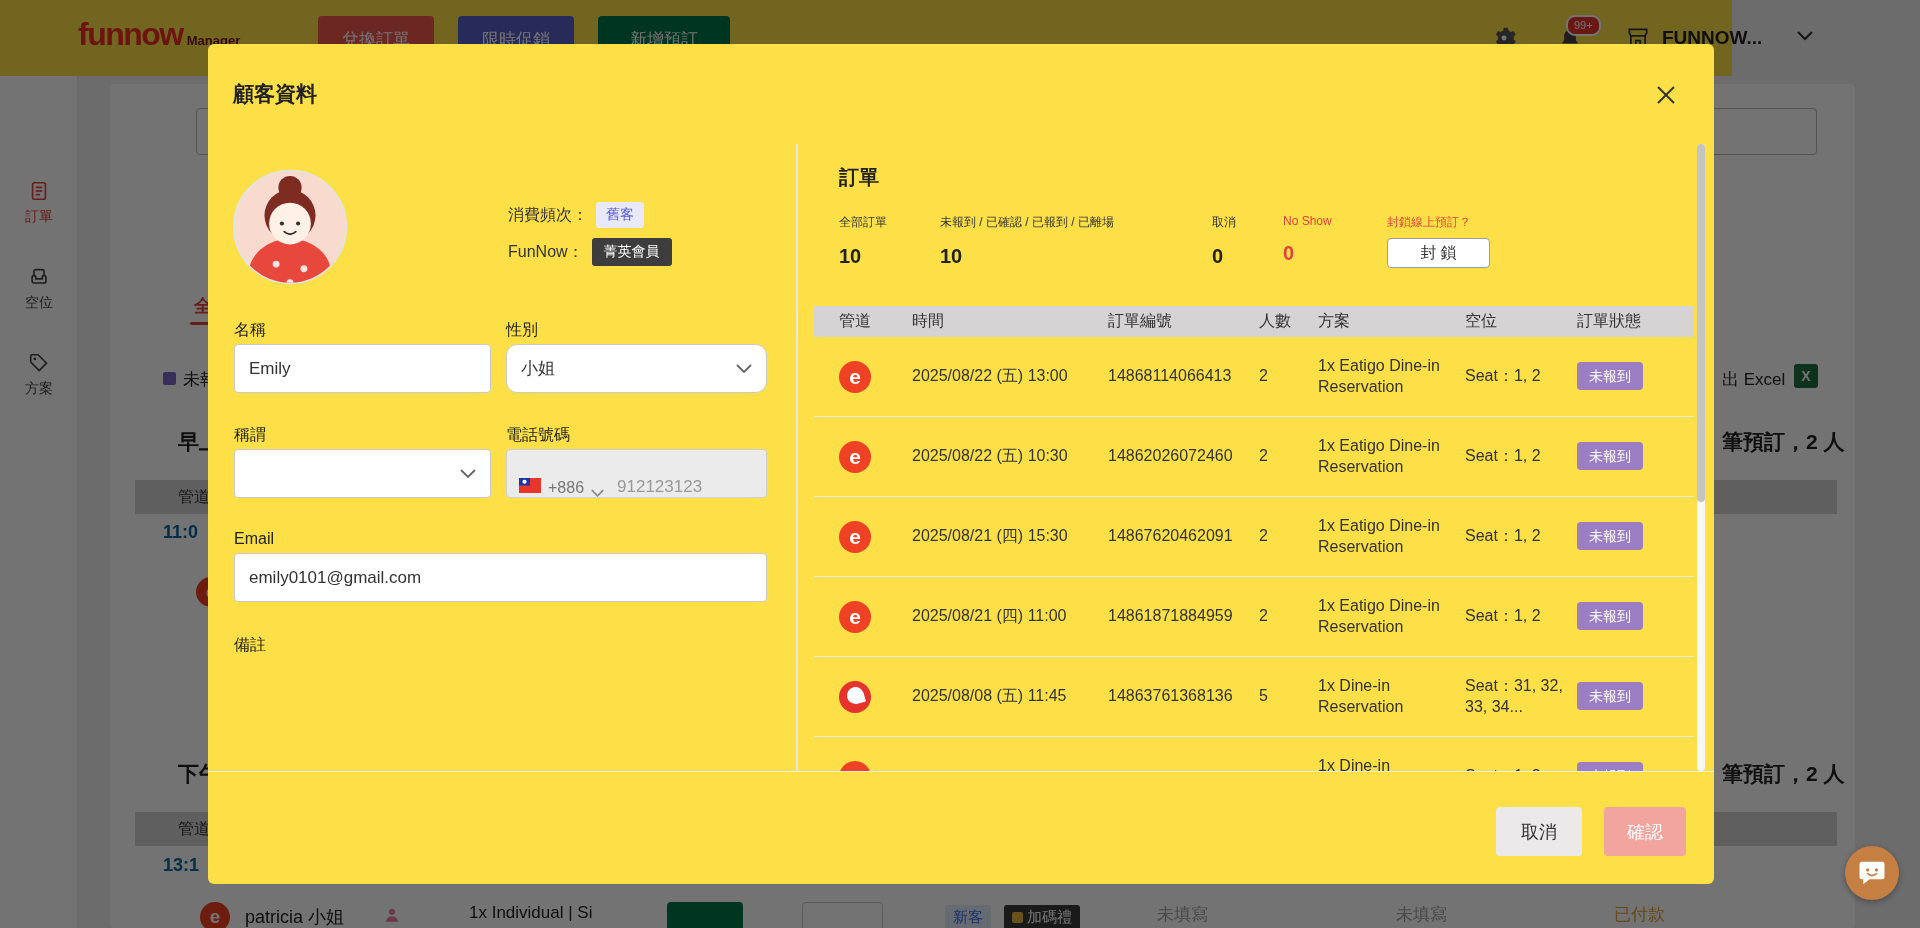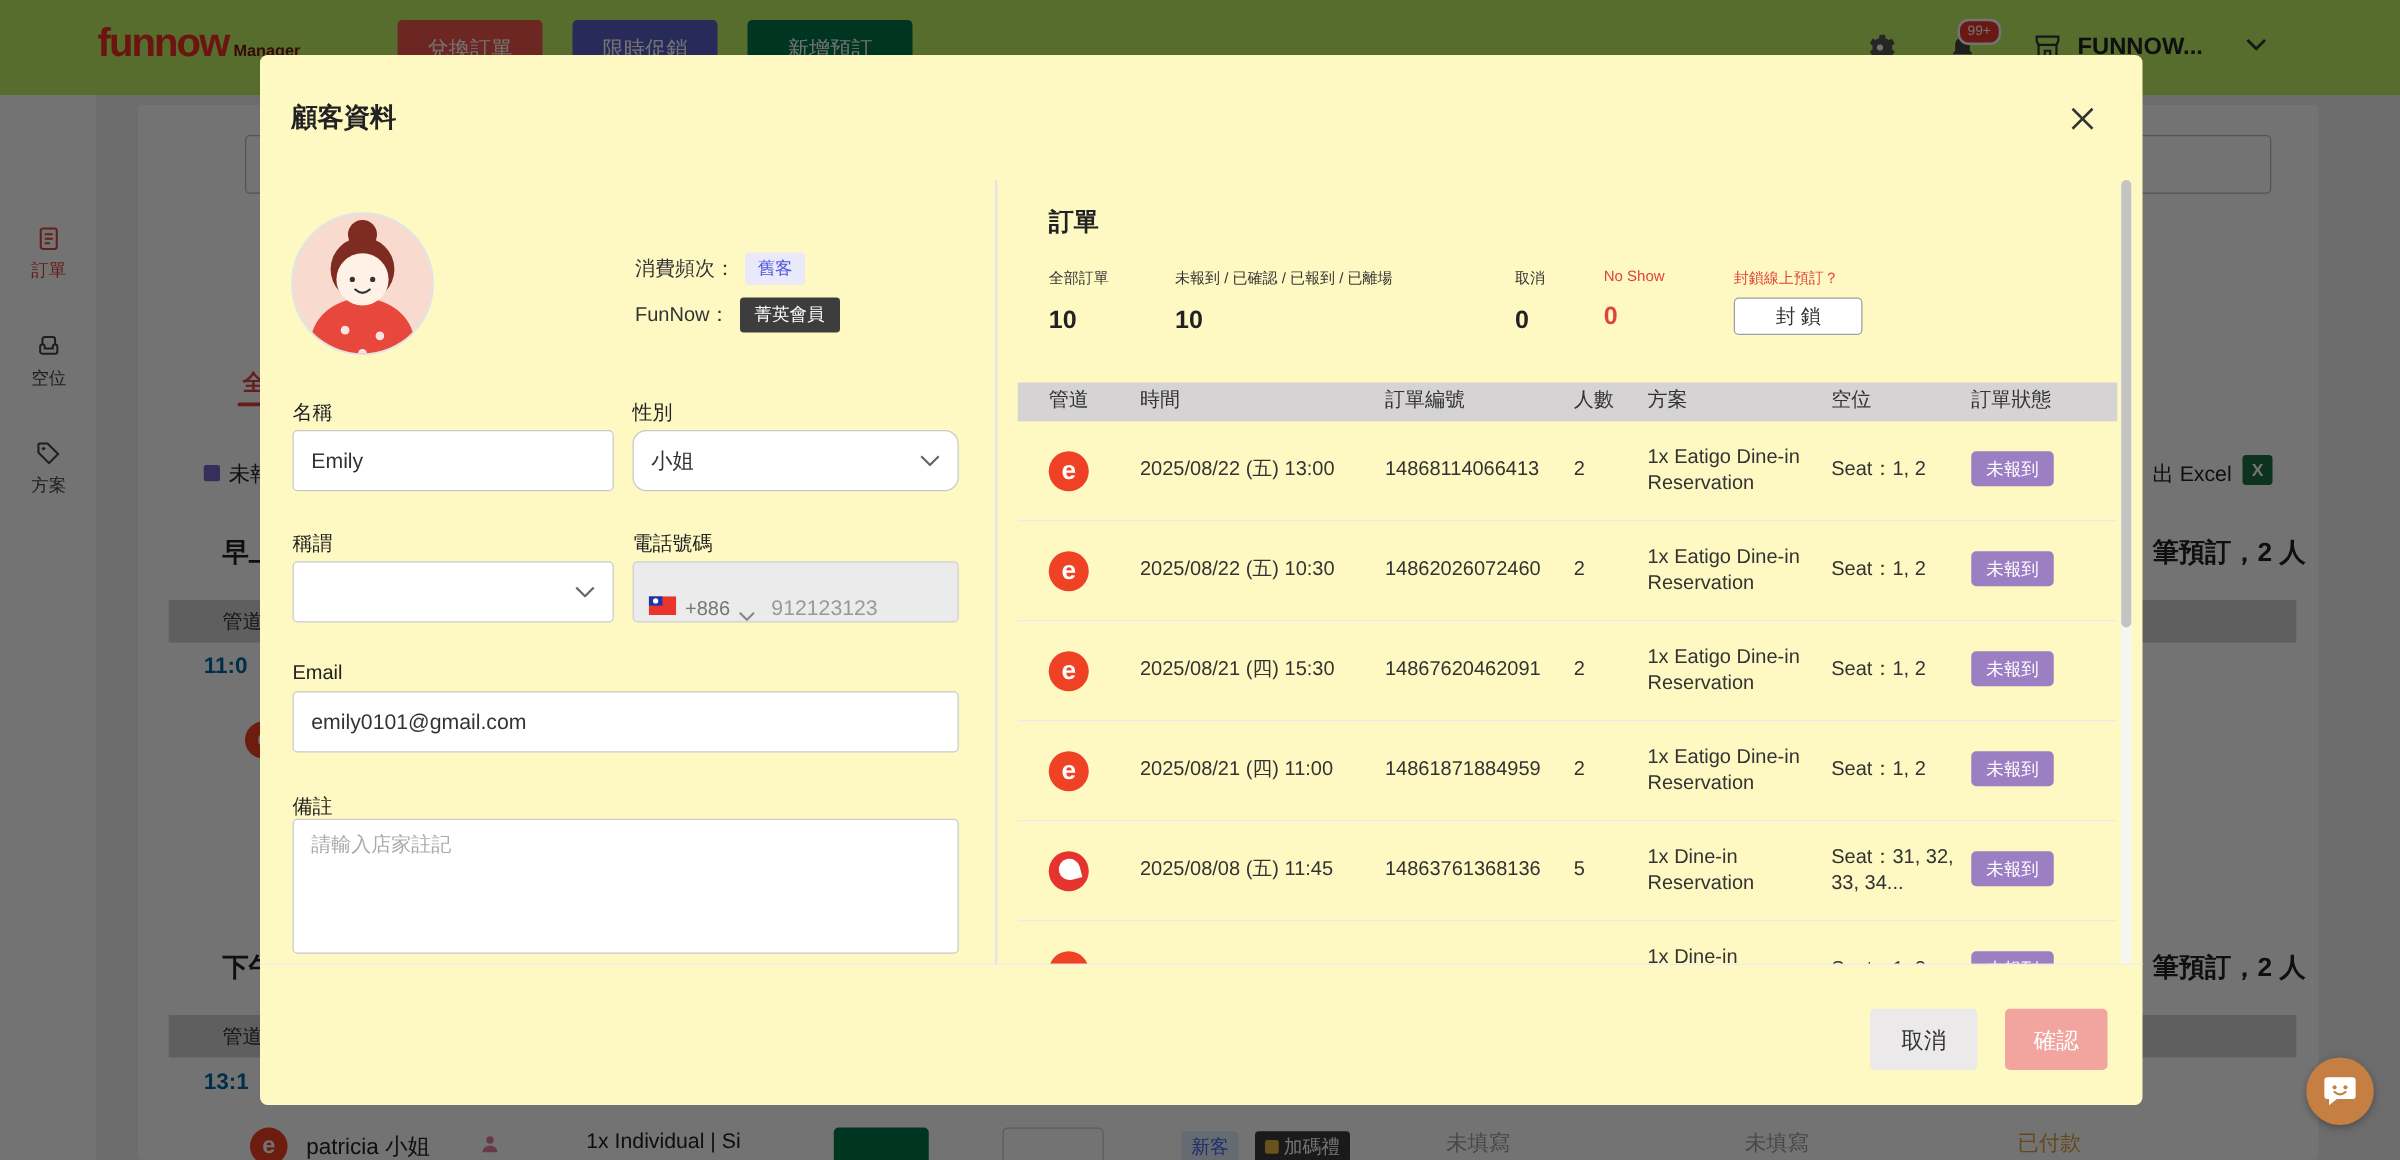--- a/index.html
+++ b/index.html
@@ -1,21 +1,21 @@
 <!DOCTYPE html>
 <html><head>
 <meta charset="utf-8">
 <style>
   * { margin:0; padding:0; box-sizing:border-box; font-family:"Liberation Sans","DejaVu Sans",sans-serif; }
   html,body { width:1920px; height:928px; }
   body { position:relative; overflow:hidden; background:#F1EFEF; }
 
   
   #app { position:absolute; inset:0; z-index:1; }
-  #topbar { position:absolute; left:0; top:0; width:1920px; height:76px; background:#bef264; }
+  #topbar { position:absolute; left:0; top:0; width:1732px; height:76px; background:#fde047; }
   #logo { position:absolute; left:78px; top:18px; display:flex; align-items:flex-end; cursor:pointer; }
   #logo .logo-main { color:#EE2E24; font-size:32px; font-weight:800; letter-spacing:-1.5px; line-height:1; }
   #logo .logo-sub { color:#7A150D; font-size:13px; font-weight:700; margin-left:4px; margin-bottom:2px; }
   .hbtn { position:absolute; top:16px; height:46px; border:none; border-radius:4px; color:#fff; font-size:17px; cursor:pointer; padding:0 18px; }
   #btn-redeem { left:318px; width:116px; background:#F1574E; }
   #btn-promo  { left:458px; width:116px; background:#5A5FC8; }
   #btn-newbooking { left:598px; width:132px; background:#00764B; }
   .top-ic { position:absolute; top:24px; width:28px; height:28px; display:flex; align-items:center; justify-content:center; cursor:pointer; }
   #ic-gear { left:1490px; }
   #ic-bell { left:1556px; }
@@ -49,21 +49,21 @@
   .badge-blue { background:#E3ECFB; color:#3D6BE5; font-size:15px; padding:3px 8px; border-radius:3px; }
   .badge-dark { background:#3A3A3A; color:#fff; font-size:15px; padding:3px 8px; border-radius:3px; display:inline-flex; align-items:center; gap:4px; }
   .gift-dot { width:11px; height:11px; background:#E8B33D; border-radius:2px; display:inline-block; }
   .txt-gray { font-size:17px; color:#A0A0A0; }
   .txt-amber { font-size:17px; color:#DFA03C; }
 
   
   #overlay { position:absolute; inset:0; background:rgba(0,0,0,0.55); z-index:2; }
 
   
-  #modal { position:absolute; left:208px; top:44px; width:1506px; height:840px; background:#fef9c3; border-radius:6px; z-index:3; }
+  #modal { position:absolute; left:208px; top:44px; width:1506px; height:840px; background:#fde047; border-radius:6px; z-index:3; }
   #modal-title { position:absolute; left:25px; top:36px; font-size:21px; font-weight:700; color:#222; }
   #modal-close { position:absolute; right:35px; top:38px; width:26px; height:26px; cursor:pointer; display:flex; align-items:center; justify-content:center; }
 
   #left-panel { position:absolute; left:0; top:100px; width:588px; height:627px; overflow:hidden; }
   #panel-divider { position:absolute; left:588px; top:100px; width:2px; height:627px; background:#E6E6E6; }
   #avatar { position:absolute; left:24px; top:25px; width:116px; height:116px; }
   .meta-row { position:absolute; left:300px; display:flex; align-items:center; gap:8px; }
   #meta-freq { top:58px; } #meta-member { top:94px; }
   .meta-label { font-size:16px; color:#333; }
   #badge-old { background:#E9E9FA; color:#4F55D9; font-size:14px; padding:4px 10px; border-radius:3px; }
@@ -306,21 +306,20 @@
               <polyline points="1,1 8,8 15,1" fill="none" stroke="#888" stroke-width="2"></polyline>
             </svg>
           </span>
         <span id="phone-number">912123123</span>
       </div>
 
       <div class="fld-label" id="lbl-email">Email</div>
       <input class="fld-input" id="email-input" value="emily0101@gmail.com" style="">
 
       <div class="fld-label" id="lbl-note">備註</div>
-      <textarea id="note-input" placeholder="請輸入店家註記" style=""></textarea>
     </div>
 
     <div id="panel-divider"></div>
 
     <div id="right-panel">
       <div id="orders-title">訂單</div>
 
       <div class="stat" id="stat-all">
         <div class="stat-label">全部訂單</div>
         <div class="stat-value">10</div>

